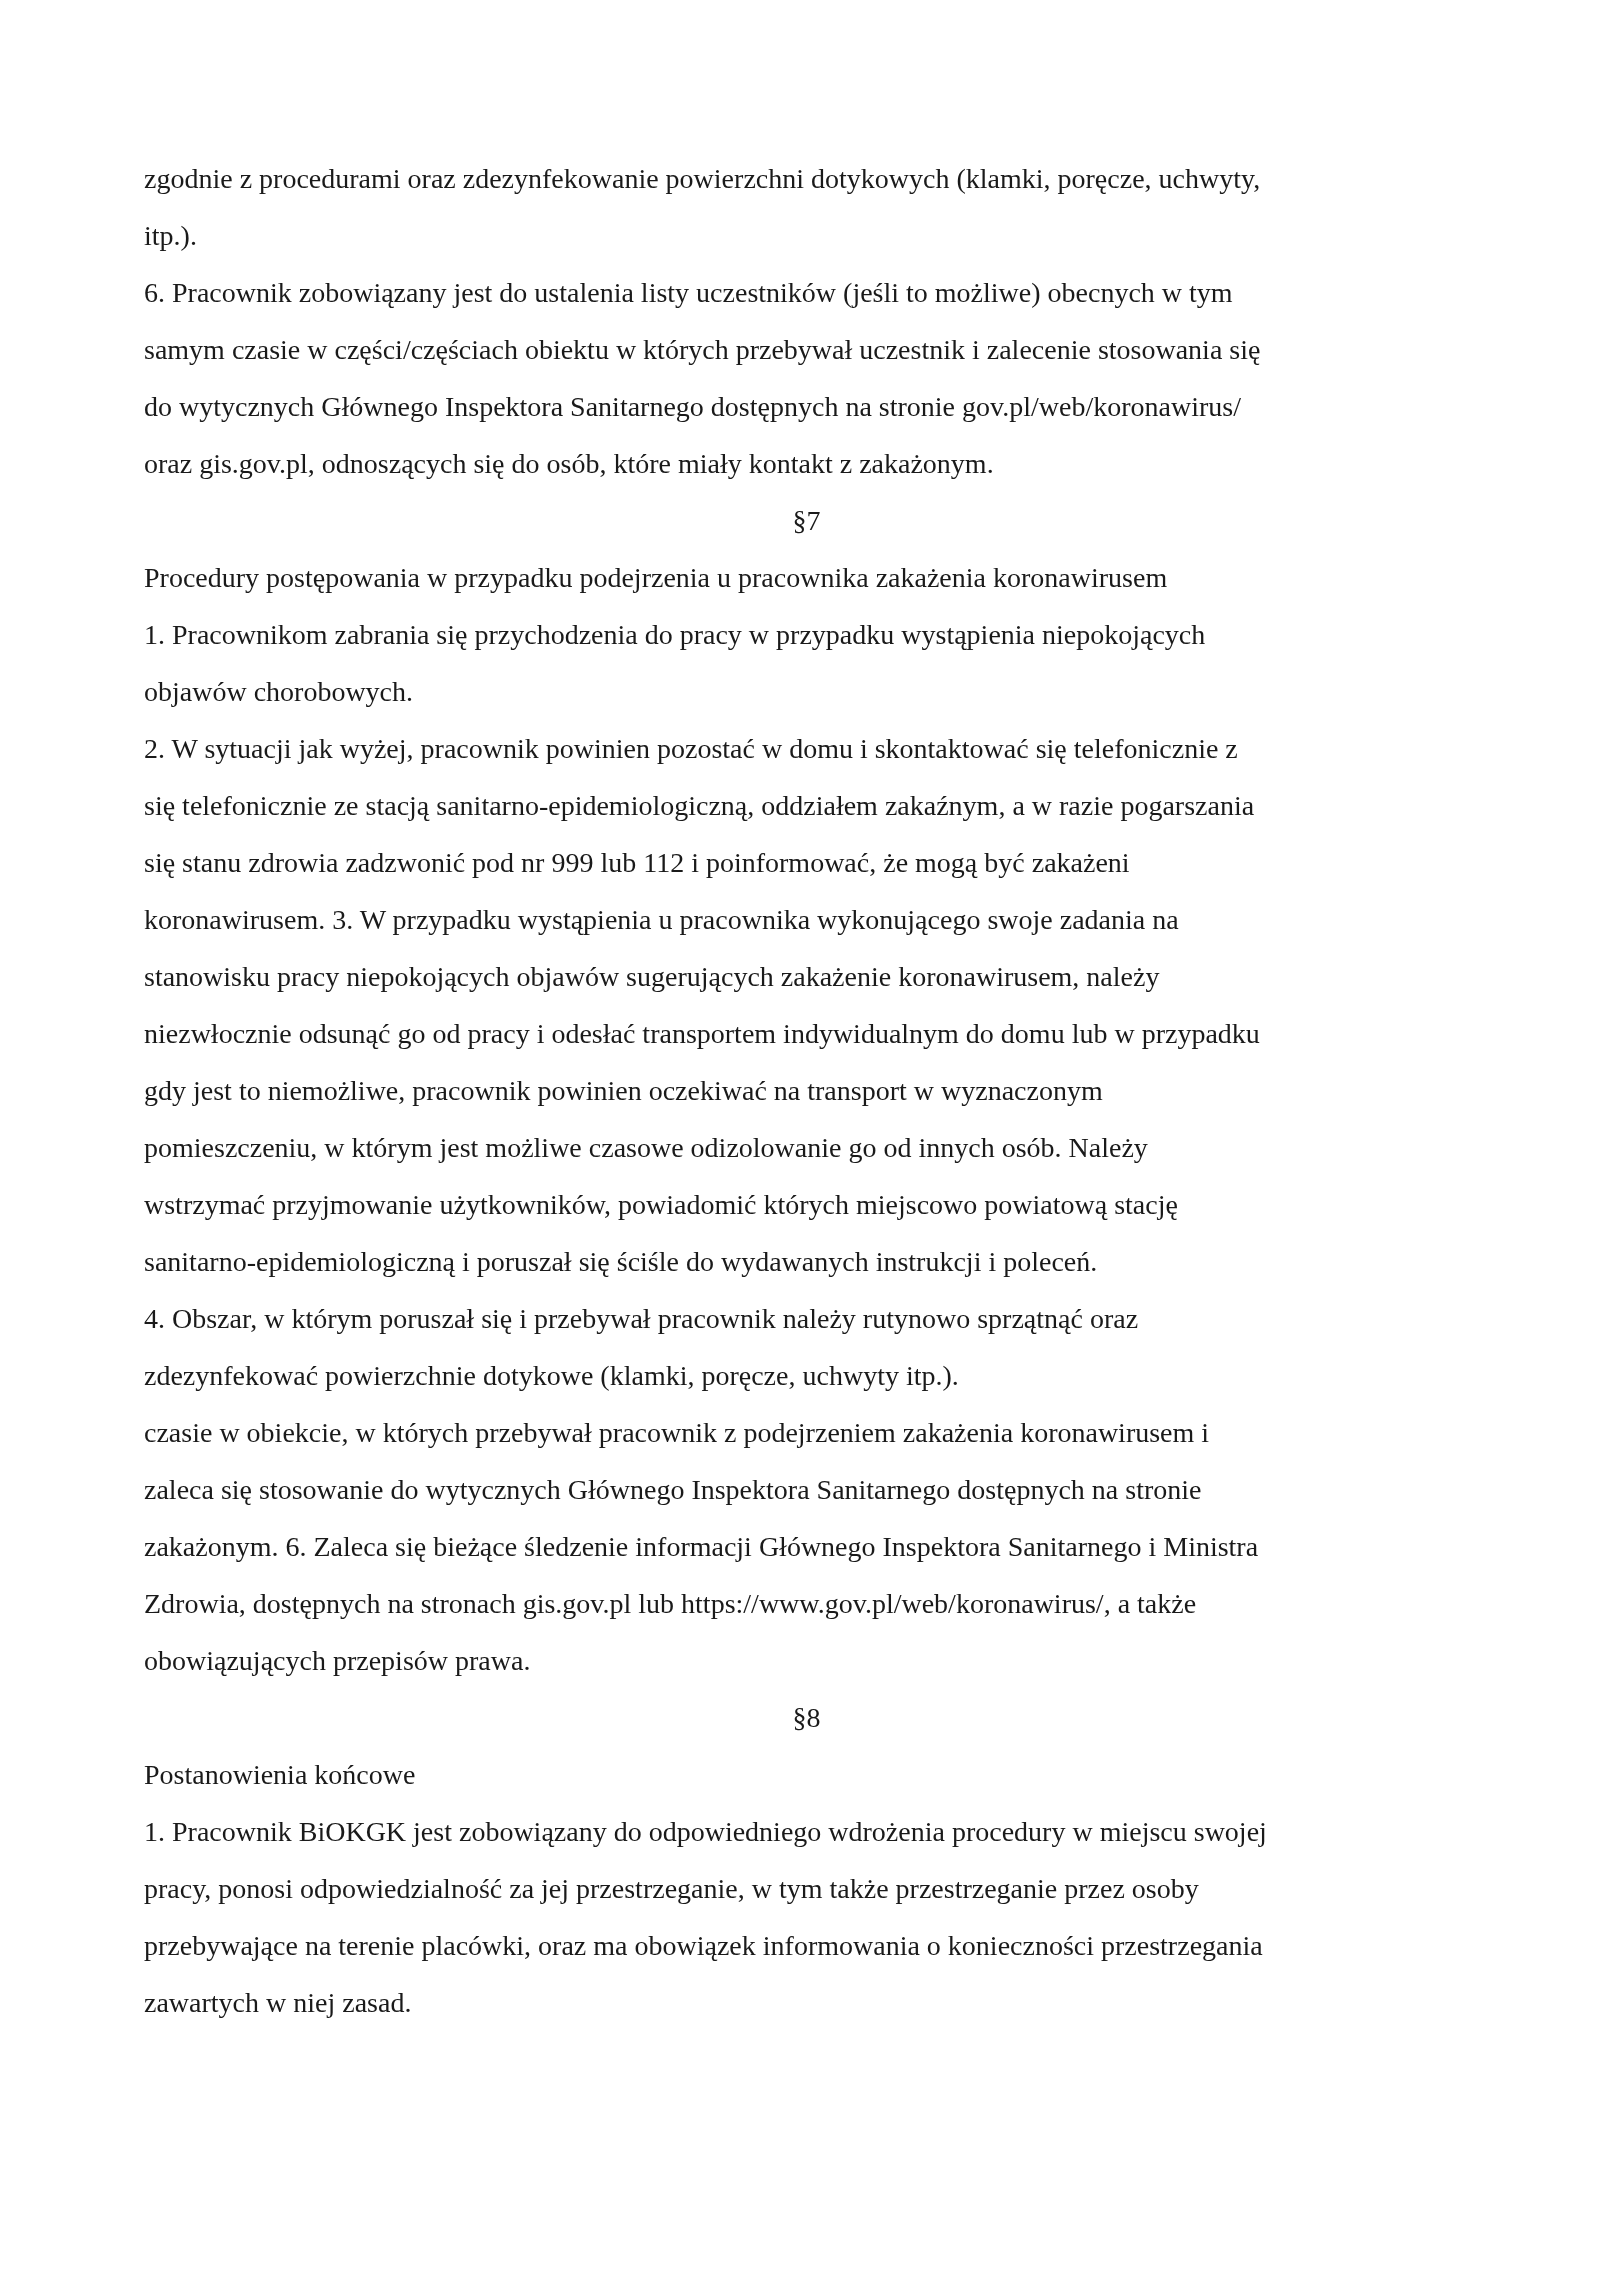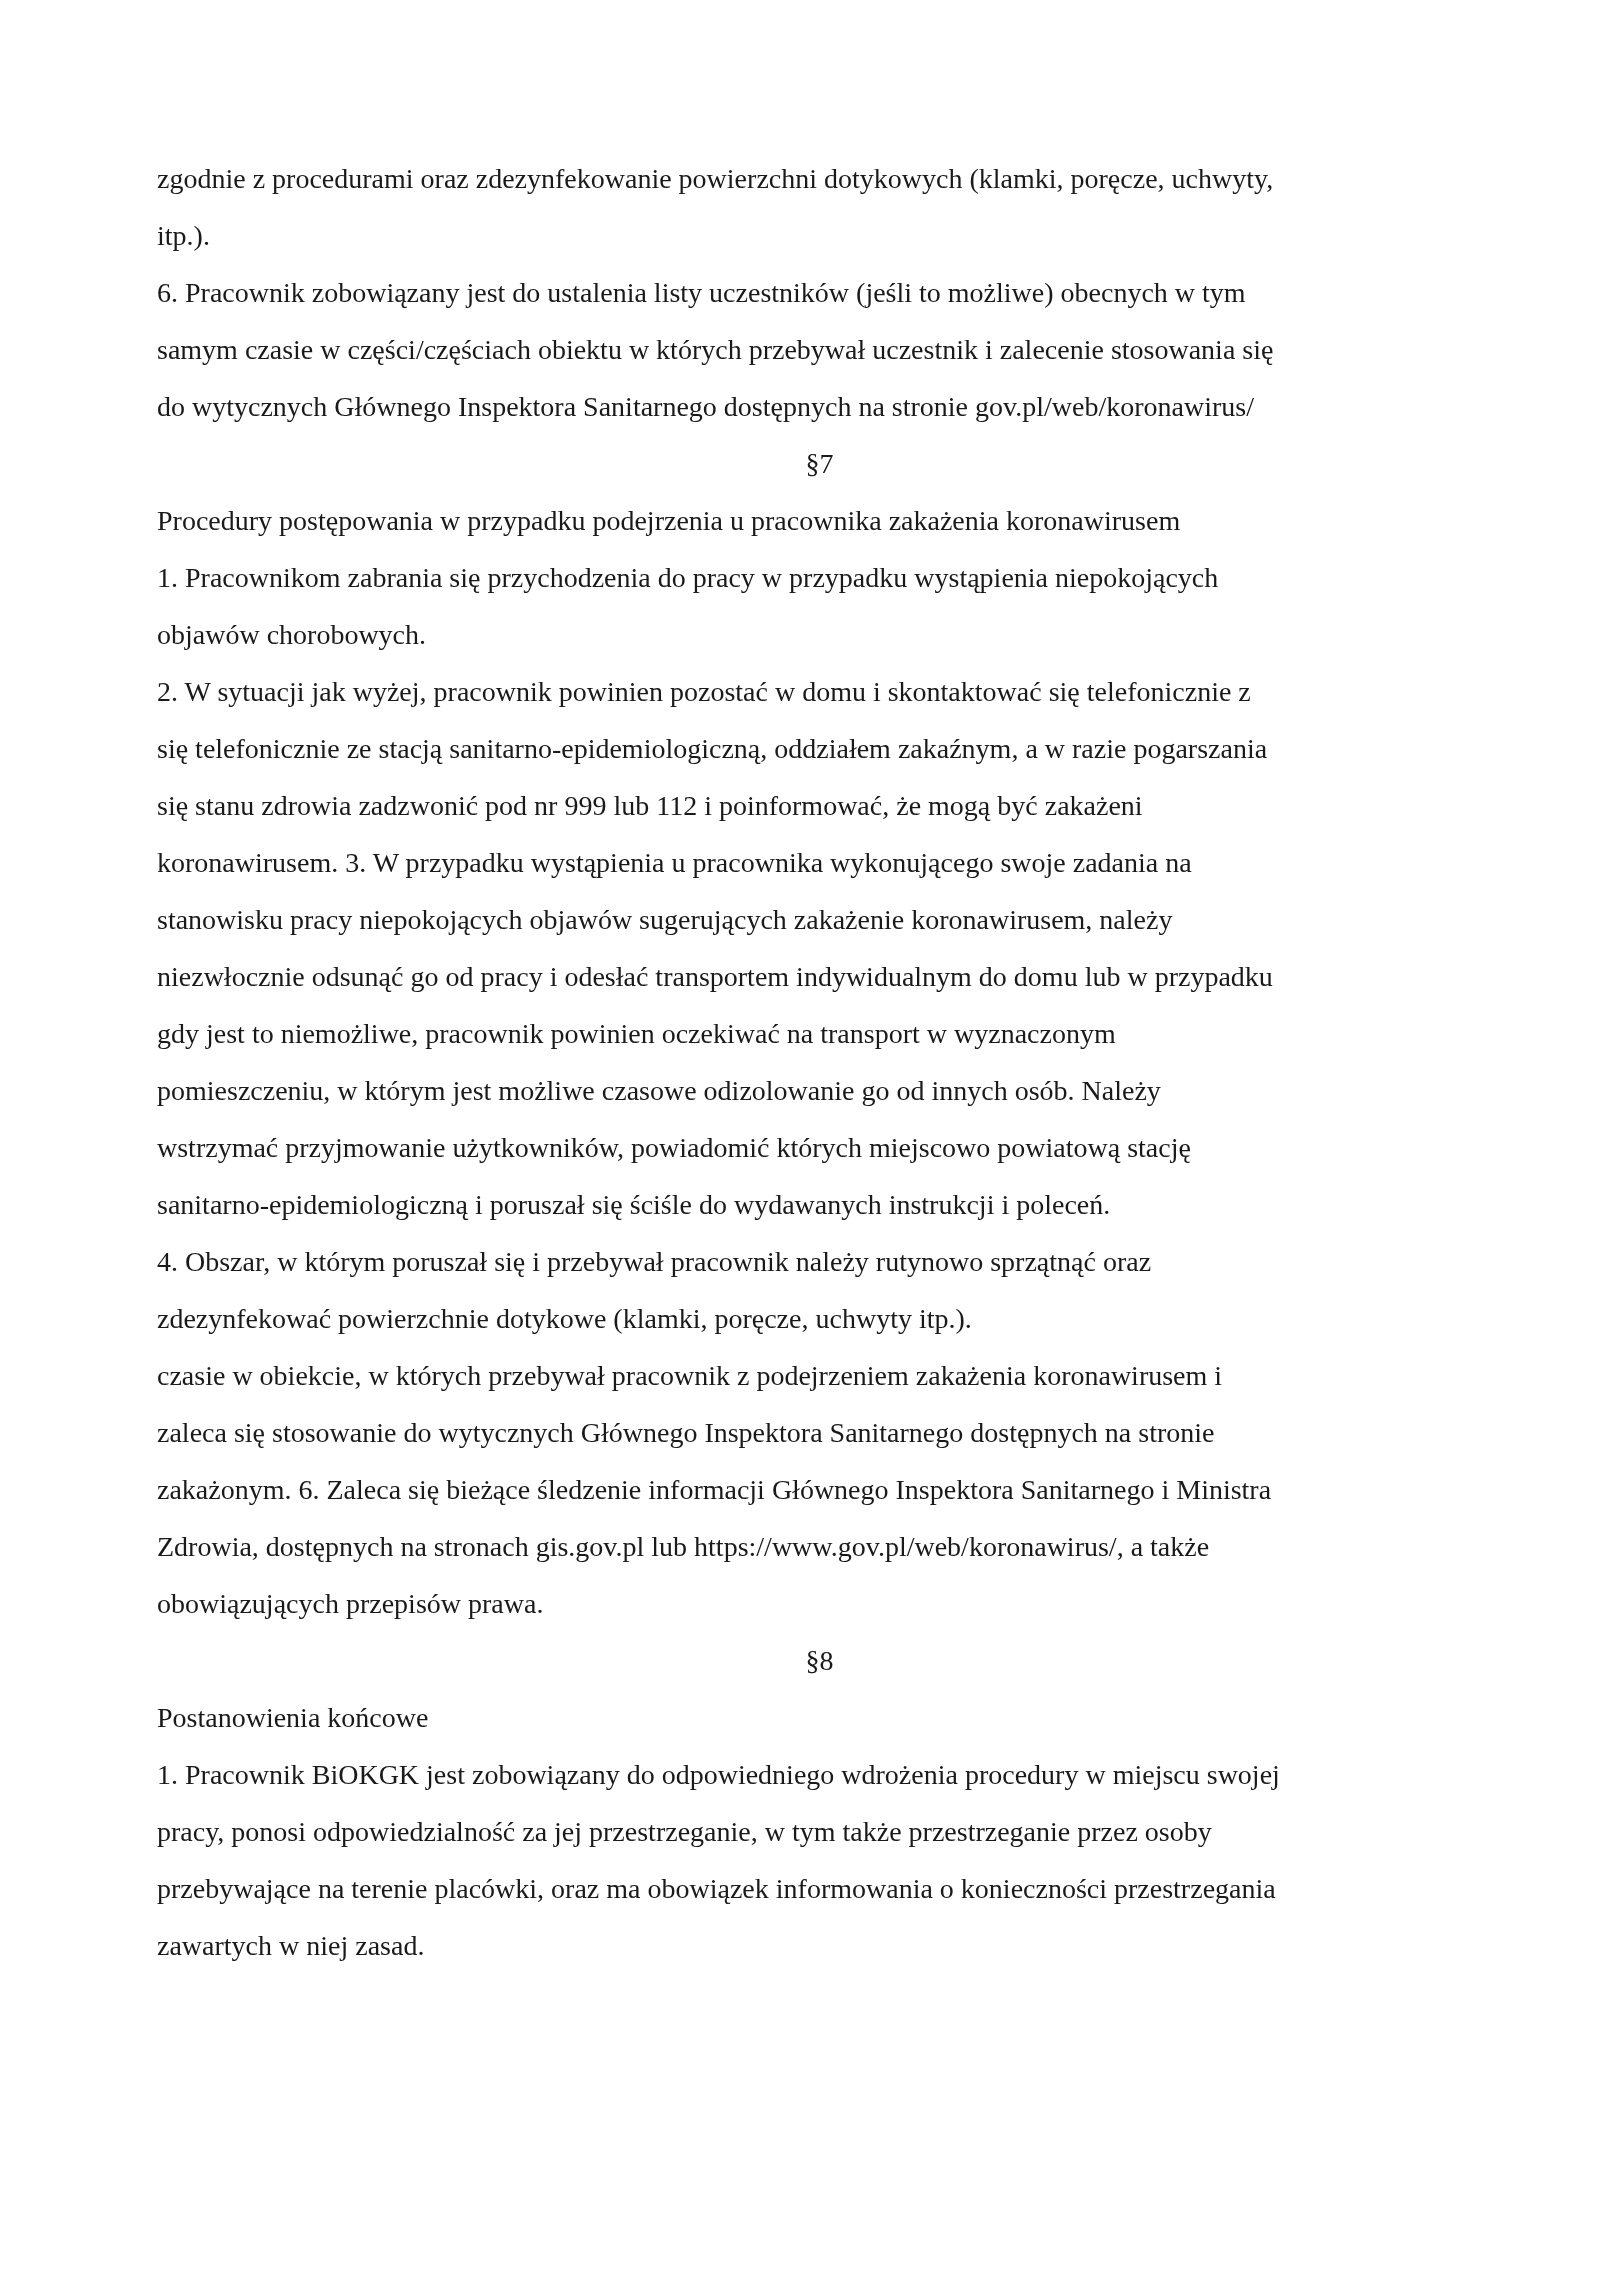--- a/index.html
+++ b/index.html
@@ -10,21 +10,21 @@
     body {
       width: 1621px;
       height: 2293px;
       position: relative;
       overflow: hidden;
       font-family: "Liberation Serif", "DejaVu Serif", serif;
       color: #1a1a1a;
     }
     .page {
       position: absolute;
-      left: 157px;
+      left: 144px;
       top: 150px;
       width: 1325px;
     }
     .line {
       display: block;
       font-size: 28px;
       line-height: 57px;
       height: 57px;
       white-space: nowrap;
     }
@@ -35,20 +35,21 @@
   </style>
 </head>
 <body>
 
 <div class="page">
   <span class="line">zgodnie z procedurami oraz zdezynfekowanie powierzchni dotykowych (klamki, poręcze, uchwyty,</span>
   <span class="line">itp.).</span>
   <span class="line">6. Pracownik zobowiązany jest do ustalenia listy uczestników (jeśli to możliwe) obecnych w tym</span>
   <span class="line">samym czasie w części/częściach obiektu w których przebywał uczestnik i zalecenie stosowania się</span>
   <span class="line">do wytycznych Głównego Inspektora Sanitarnego dostępnych na stronie gov.pl/web/koronawirus/</span>
+  <span class="line">oraz gis.gov.pl, odnoszących się do osób, które miały kontakt z zakażonym.</span>
   <span class="line center">§7</span>
   <span class="line">Procedury postępowania w przypadku podejrzenia u pracownika zakażenia koronawirusem</span>
   <span class="line">1. Pracownikom zabrania się przychodzenia do pracy w przypadku wystąpienia niepokojących</span>
   <span class="line">objawów chorobowych.</span>
   <span class="line">2. W sytuacji jak wyżej, pracownik powinien pozostać w domu i skontaktować się telefonicznie z</span>
   <span class="line">się telefonicznie ze stacją sanitarno-epidemiologiczną, oddziałem zakaźnym, a w razie pogarszania</span>
   <span class="line">się stanu zdrowia zadzwonić pod nr 999 lub 112 i poinformować, że mogą być zakażeni</span>
   <span class="line">koronawirusem. 3. W przypadku wystąpienia u pracownika wykonującego swoje zadania na</span>
   <span class="line">stanowisku pracy niepokojących objawów sugerujących zakażenie koronawirusem, należy</span>
   <span class="line">niezwłocznie odsunąć go od pracy i odesłać transportem indywidualnym do domu lub w przypadku</span>

